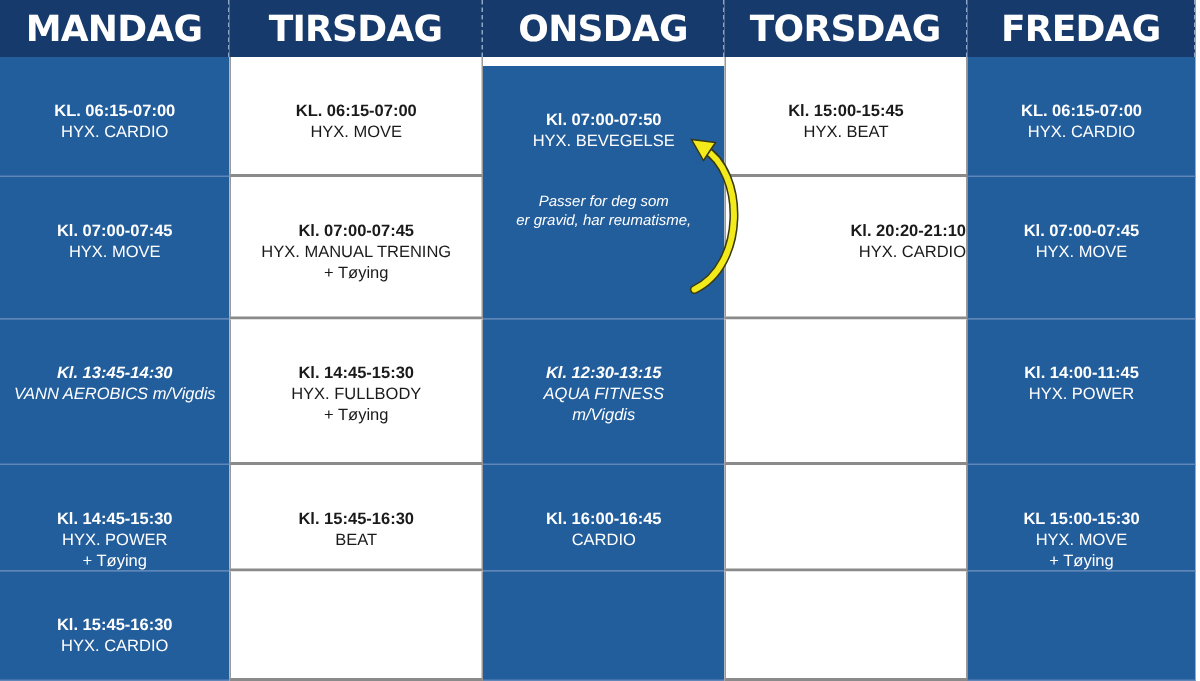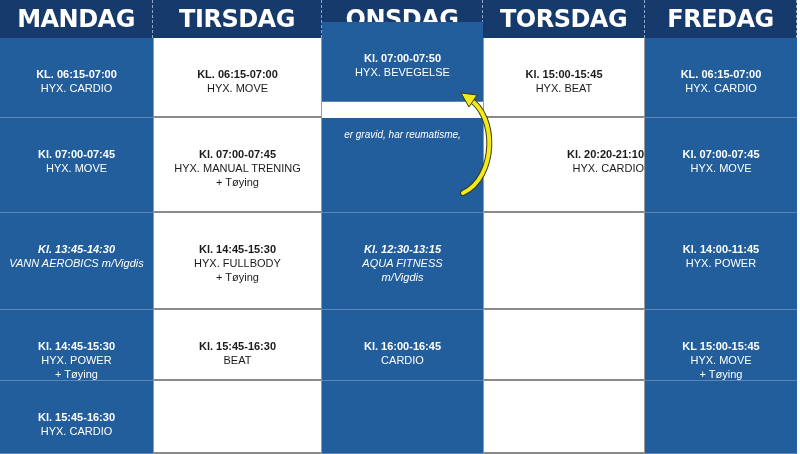--- a/index.html
+++ b/index.html
@@ -61,21 +61,21 @@
     <span class="time">Kl. 14:45-15:30</span>
     <span class="line">HYX. FULLBODY</span>
     <span class="line">+ Tøying</span>
   </div>
   <div class="cell white" style="left:153px;top:310px;width:169px;height:71px;">
     <span class="time">Kl. 15:45-16:30</span>
     <span class="line">BEAT</span>
   </div>
   <div class="cell white" style="left:153px;top:381px;width:169px;height:73px;"></div>
 
-  <div class="cell blue" style="left:322px;top:22px;width:161px;height:80px;">
+  <div class="cell blue" style="left:322px;top:44px;width:161px;height:80px;">
     <span class="time">Kl. 07:00-07:50</span>
     <span class="line">HYX. BEVEGELSE</span>
   </div>
   <div class="cell blue" style="left:322px;top:118px;width:161px;height:95px;"></div>
   <div class="cell blue it" style="left:322px;top:213px;width:161px;height:97px;">
     <span class="time">Kl. 12:30-13:15</span>
     <span class="line">AQUA FITNESS</span>
     <span class="line">m/Vigdis</span>
   </div>
   <div class="cell blue" style="left:322px;top:310px;width:161px;height:71px;">
@@ -102,27 +102,28 @@
   </div>
   <div class="cell blue" style="left:645px;top:118px;width:152px;height:95px;">
     <span class="time">Kl. 07:00-07:45</span>
     <span class="line">HYX. MOVE</span>
   </div>
   <div class="cell blue" style="left:645px;top:213px;width:152px;height:97px;">
     <span class="time">Kl. 14:00-11:45</span>
     <span class="line">HYX. POWER</span>
   </div>
   <div class="cell blue" style="left:645px;top:310px;width:152px;height:71px;">
-    <span class="time">KL 15:00-15:45</span>
+    <span class="time">KL 15:00-15:30</span>
     <span class="line">HYX. MOVE</span>
     <span class="line">+ Tøying</span>
   </div>
   <div class="cell blue" style="left:645px;top:381px;width:152px;height:73px;"></div>
 
   <div class="note">
+    <span class="line">Passer for deg som</span>
     <span class="line">er gravid, har reumatisme,</span>
   </div>
 
   <svg class="arrow" viewBox="0 0 40 115">
     <path d="M8 108 C 42 92, 42 30, 14 14" fill="none" stroke="#3a3a10" stroke-width="6" stroke-linecap="round"></path>
     <path d="M8 108 C 42 92, 42 30, 14 14" fill="none" stroke="#f2ea1b" stroke-width="4" stroke-linecap="round"></path>
     <polygon points="6,8 22,10 14,22" fill="#f2ea1b" stroke="#3a3a10" stroke-width="1"></polygon>
   </svg>
 </div>
 

